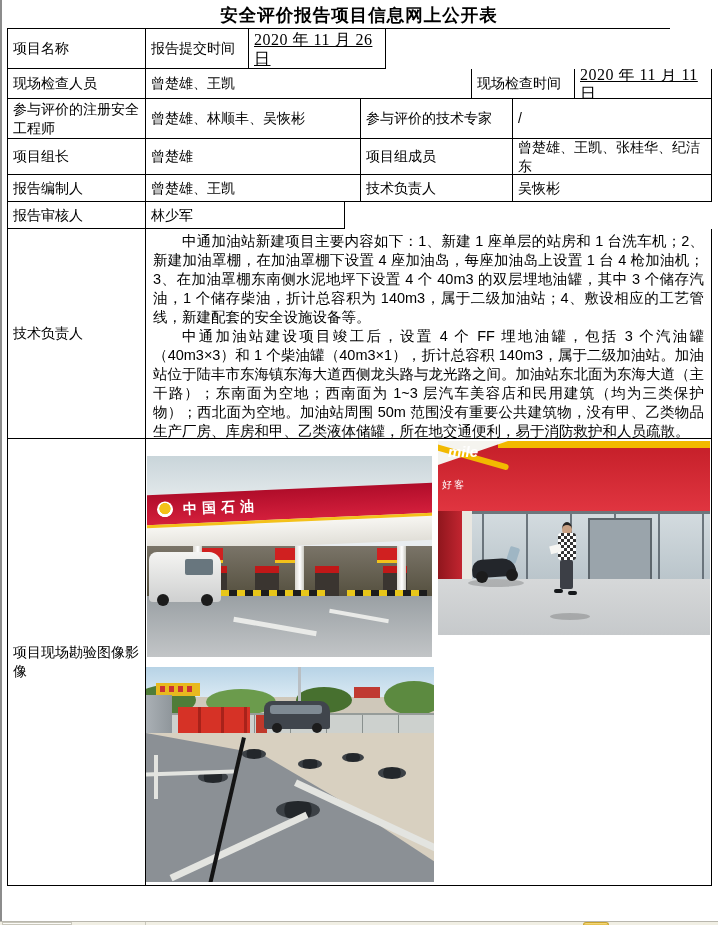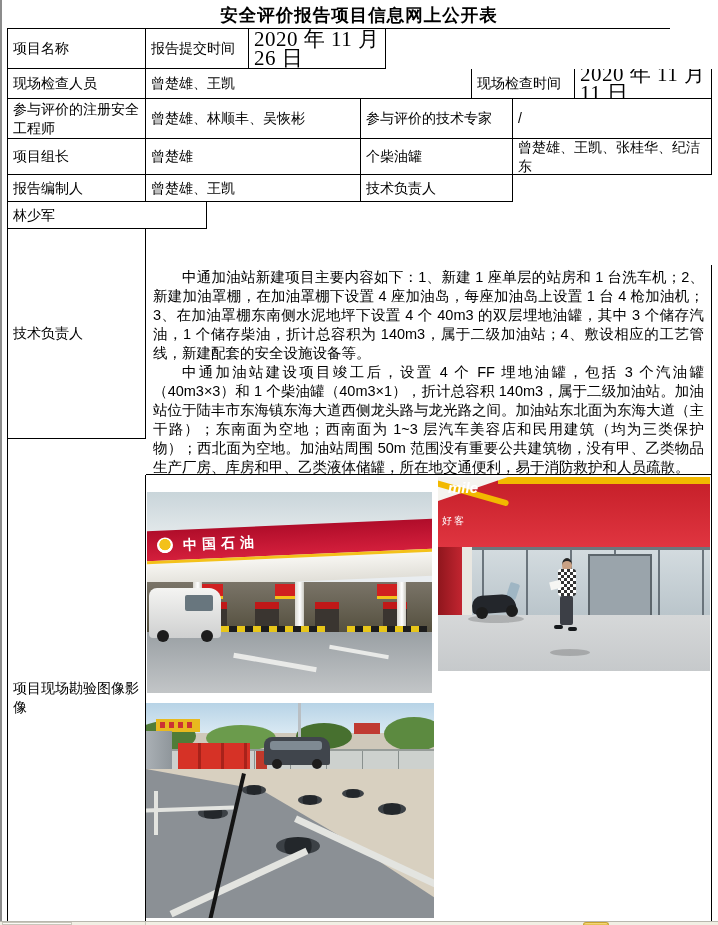--- a/index.html
+++ b/index.html
@@ -15,22 +15,22 @@
        border-top:1px solid #000;border-left:1px solid #000;box-sizing:border-box;}
   .tr{display:flex;width:704px;}
   .td{box-sizing:border-box;border-right:1px solid #000;border-bottom:1px solid #000;
       display:flex;align-items:center;padding:1px 5px;font-size:14px;line-height:19px;
       overflow:hidden;}
   .r1{height:40px}.r2{height:30px}.r3{height:36px}.r4{height:40px}.r5{height:36px}
   .r6{height:27px}.r7{height:27px}.r8{height:210px}.r9{height:447px}
   .wA1{width:138px}.wA2{width:326px}.wA3{width:103px}.wA4{width:137px}
   .wB2{width:215px}.wB3{width:152px}.wB4{width:199px}
   .wWide{width:566px}
-  .date{font-family:"Liberation Serif","DejaVu Serif",serif;font-size:21px;letter-spacing:.5px;}
-  .para-cell{display:block;padding:3px 7px 0 7px;text-align:justify;margin-top:36px;}
+  .date{font-family:"Liberation Serif","DejaVu Serif",serif;font-size:16px;letter-spacing:.5px;text-decoration:underline;}
+  .para-cell{display:block;padding:3px 7px 0 7px;text-align:justify;}
   .para-cell p{margin:0;text-indent:2em;font-size:14.5px;line-height:19px;}
   .photo-cell{display:block;position:relative;padding:0;}
 
   
   .photo{position:absolute;overflow:hidden;}
   .p1{left:1px;top:17px;width:285px;height:201px;background:#e9edf0;}
   .p1-sky{position:absolute;left:0;top:0;width:100%;height:60px;
           background:linear-gradient(#c9d5da,#eef1f2);}
   .p1-bldg{position:absolute;left:92px;top:36px;width:40px;height:26px;background:#b9c2c6;}
   .p1-band{position:absolute;left:-10px;top:33px;width:305px;height:30px;
@@ -162,31 +162,33 @@
     <div class="tr">
       <div class="td r4 wA1">参与评价的注册安全工程师</div>
       <div class="td r4 wB2">曾楚雄、林顺丰、吴恢彬</div>
       <div class="td r4 wB3">参与评价的技术专家</div>
       <div class="td r4 wB4">/</div>
     </div>
 
     <div class="tr">
       <div class="td r5 wA1">项目组长</div>
       <div class="td r5 wB2">曾楚雄</div>
-      <div class="td r5 wB3">个柴油罐</div>
+      <div class="td r5 wB3">项目组成员</div>
       <div class="td r5 wB4">曾楚雄、王凯、张桂华、纪洁东</div>
     </div>
 
     <div class="tr">
       <div class="td r6 wA1">报告编制人</div>
       <div class="td r6 wB2">曾楚雄、王凯</div>
       <div class="td r6 wB3">技术负责人</div>
-    </div>
-
-    <div class="tr">
+      <div class="td r6 wB4">吴恢彬</div>
+    </div>
+
+    <div class="tr">
+      <div class="td r7 wA1">报告审核人</div>
       <div class="td r7 wB4">林少军</div>
     </div>
 
     <div class="tr">
       <div class="td r8 wA1">技术负责人</div>
       <div class="td r8 wWide para-cell">
         <p>中通加油站新建项目主要内容如下：1、新建 1 座单层的站房和 1 台洗车机；2、新建加油罩棚，在加油罩棚下设置 4 座加油岛，每座加油岛上设置 1 台 4 枪加油机；3、在加油罩棚东南侧水泥地坪下设置 4 个 40m3 的双层埋地油罐，其中 3 个储存汽油，1 个储存柴油，折计总容积为 140m3，属于二级加油站；4、敷设相应的工艺管线，新建配套的安全设施设备等。</p>
         <p>中通加油站建设项目竣工后，设置 4 个 FF 埋地油罐，包括 3 个汽油罐（40m3×3）和 1 个柴油罐（40m3×1），折计总容积 140m3，属于二级加油站。加油站位于陆丰市东海镇东海大道西侧龙头路与龙光路之间。加油站东北面为东海大道（主干路）；东南面为空地；西南面为 1~3 层汽车美容店和民用建筑（均为三类保护物）；西北面为空地。加油站周围 50m 范围没有重要公共建筑物，没有甲、乙类物品生产厂房、库房和甲、乙类液体储罐，所在地交通便利，易于消防救护和人员疏散。</p>
       </div>
     </div>

